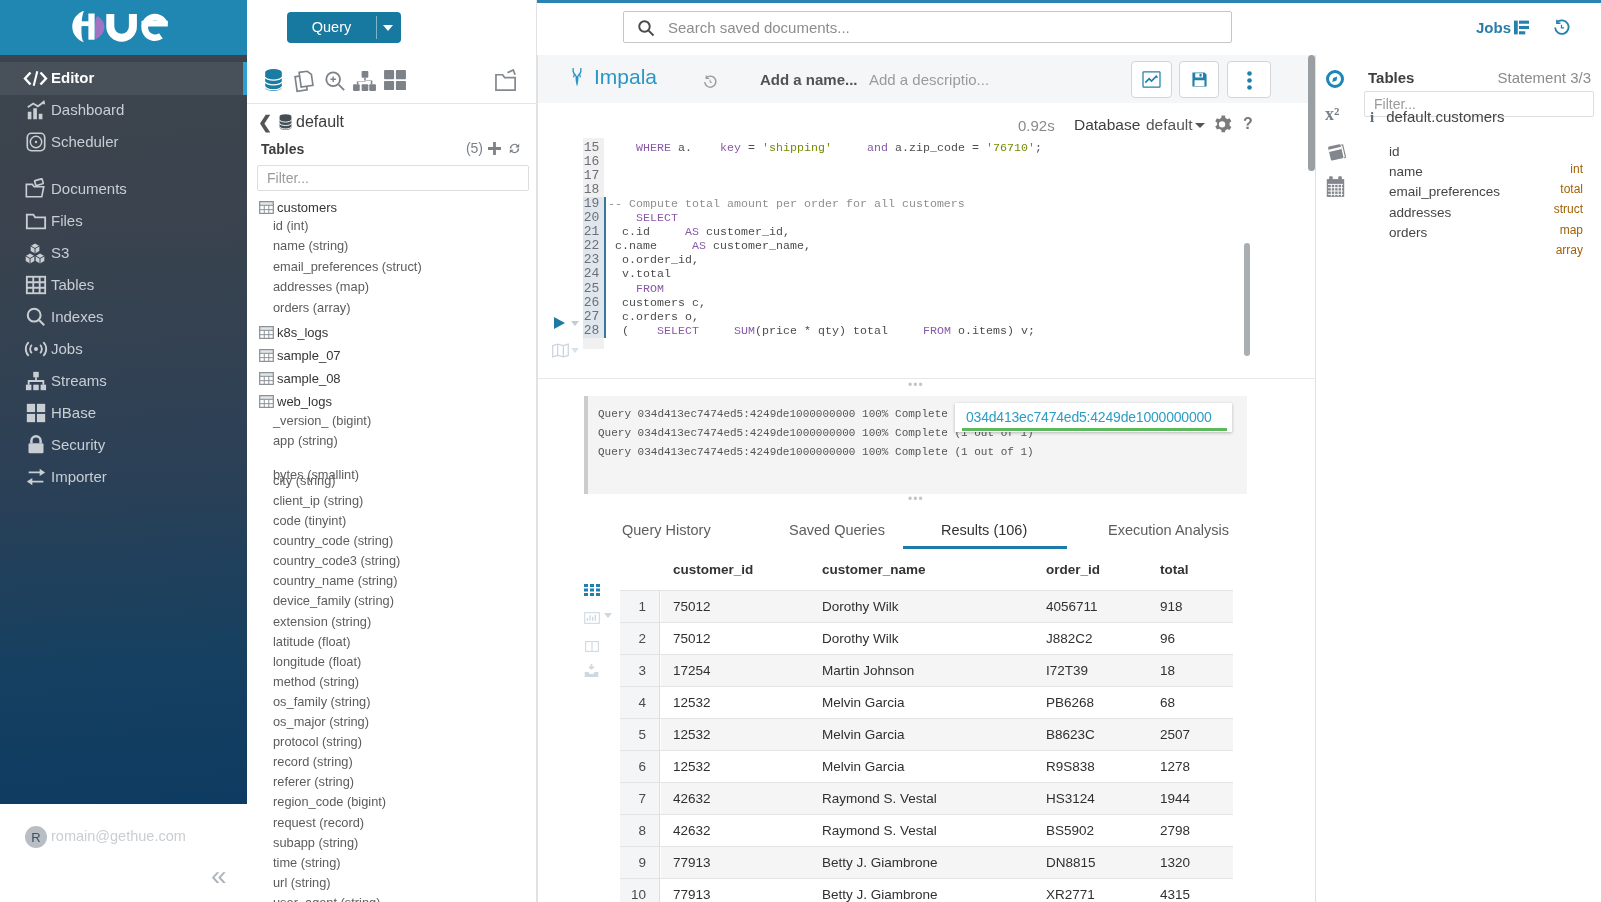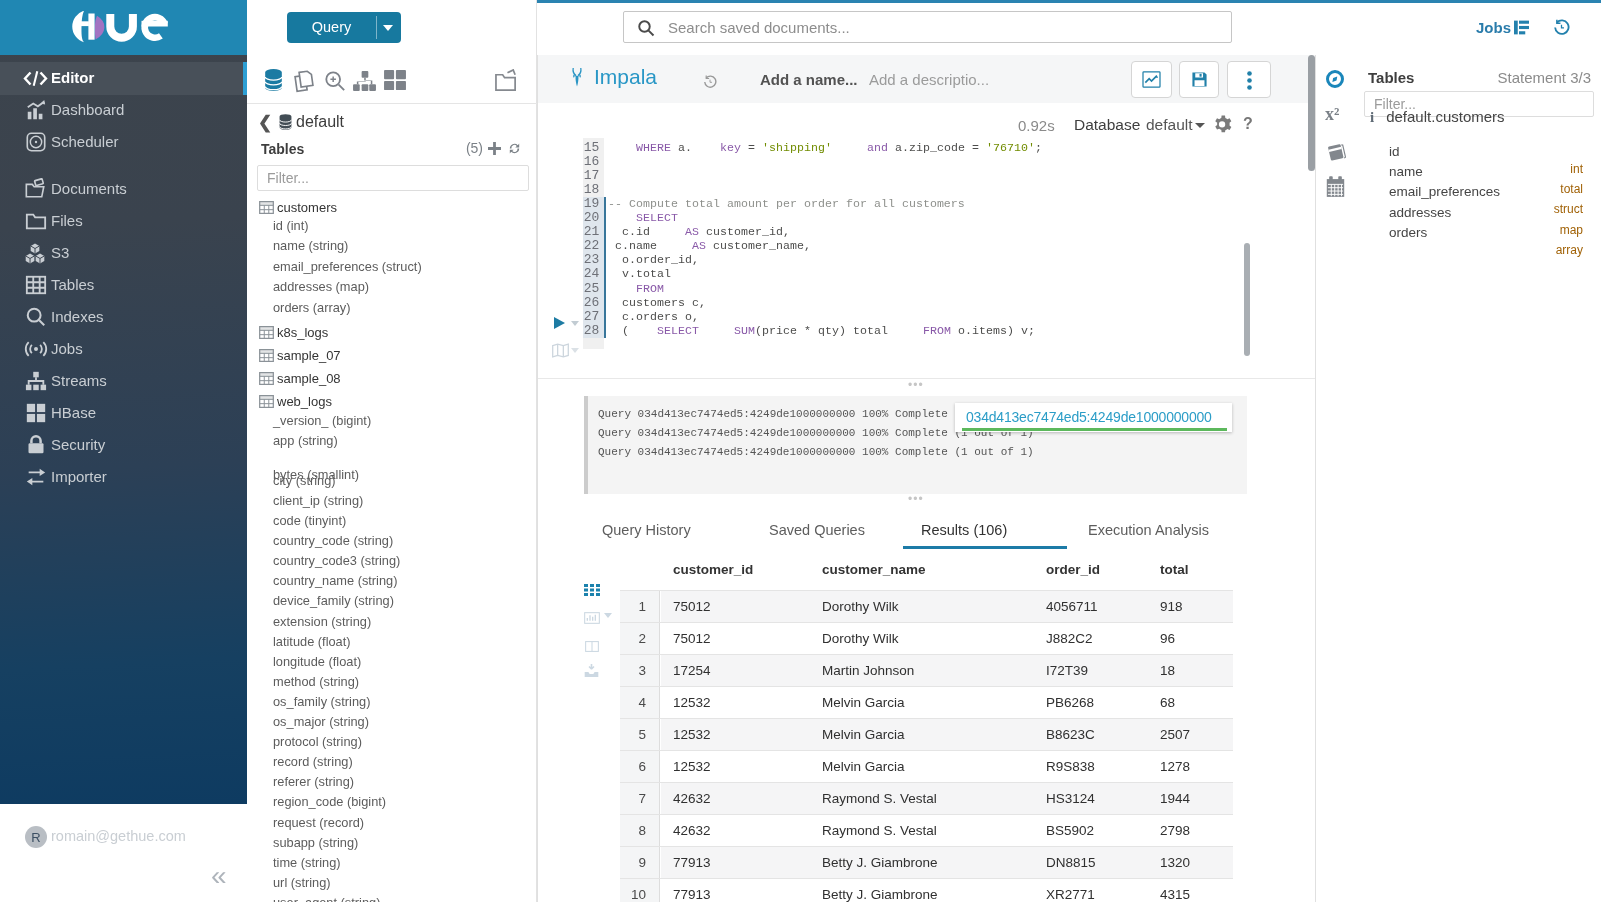--- a/index.html
+++ b/index.html
@@ -91,21 +91,21 @@
 
 .grip { position:absolute; width:21px; height:4px; color:#c6c6c6; font-size:12px; letter-spacing:1px; line-height:2px; }
 #log { position:absolute; left:46px; top:341px; width:663px; height:98px; background:#f4f4f4; border-left:4px solid #ccc; }
 .logline { position:absolute; left:10px; font-family:"Liberation Mono",monospace; font-size:11px; color:#555; white-space:pre; }
 #tooltip { position:absolute; left:417px; top:348px; width:277px; height:29px; background:#fff; box-shadow:0 1px 3px rgba(0,0,0,.25); }
 #tooltip .tt { position:absolute; left:11px; top:6px; font-size:14px; letter-spacing:-0.2px; color:#2b9dc7; white-space:nowrap; }
 #tooltip .tg { position:absolute; left:7px; bottom:1px; width:265px; height:3px; background:#5cb85c; }
 
 
 #tabs { position:absolute; left:0; top:460px; width:777px; height:40px; }
-.tab { position:absolute; top:7px; font-size:14.5px; color:#5d5d5d; }
+.tab { position:absolute; top:7px; font-size:14.5px; color:#5d5d5d;margin-left:20px; }
 #tab-active-line { position:absolute; left:365px; top:491px; width:164px; height:3px; background:#1d7ba7; }
 
 
 #resicons { position:absolute; left:46px; top:527px; width:30px; }
 #restable { position:absolute; left:82px; top:500px; width:613px; }
 .rhead { position:absolute; top:7px; font-size:13.5px; font-weight:bold; color:#333; }
 .rrow { position:absolute; left:0; width:613px; height:32px; border-top:1px solid #e4e4e4; }
 .rrow.odd .rdata { background:#f5f5f6; }
 .rnum { position:absolute; left:0; top:0; width:40px; height:32px; background:#f4f5f6; border-right:1px solid #ddd; }
 .rnum span { position:absolute; right:13px; top:8px; font-size:13.5px; color:#4a4a4a; }

